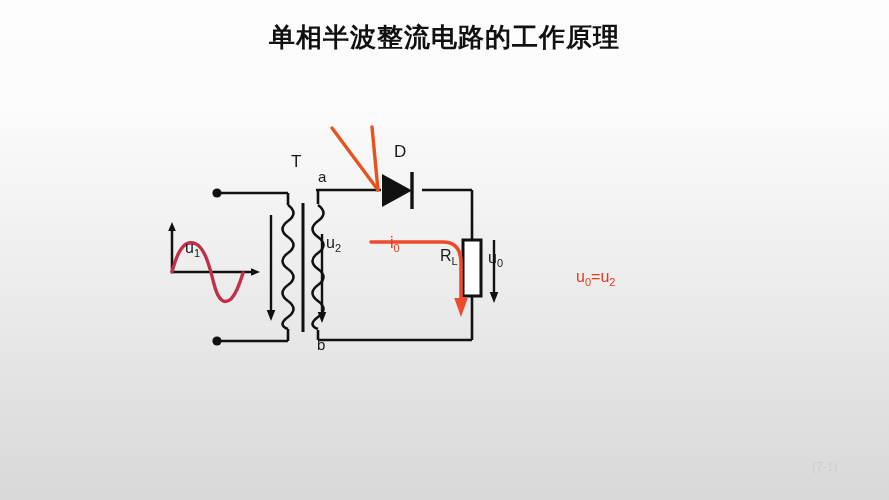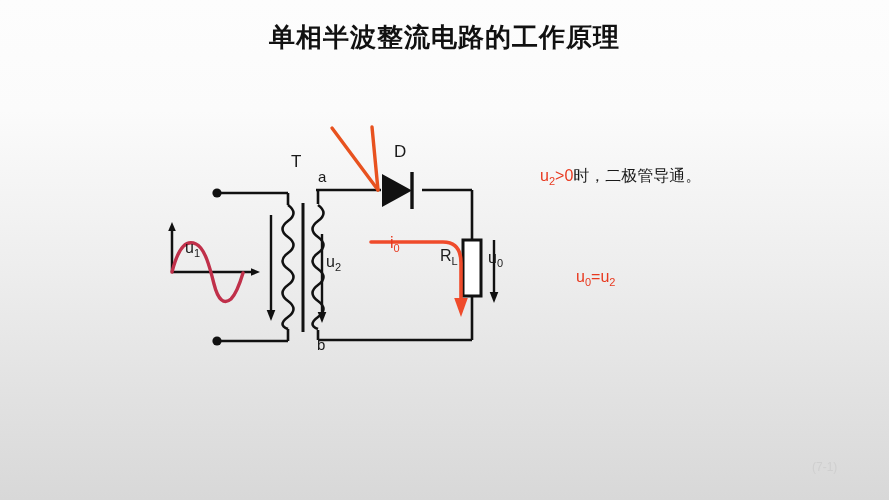--- a/index.html
+++ b/index.html
@@ -89,21 +89,21 @@
   }
   .lbl.red {
     color: #e8391f;
   }
 
   #lbl-T    { left: 291px; top: 152px; font-size: 17px; }
   #lbl-a    { left: 318px; top: 168px; font-size: 15px; }
   #lbl-b    { left: 317px; top: 336px; font-size: 15px; }
   #lbl-D    { left: 394px; top: 142px; font-size: 17px; }
   #lbl-u1   { left: 185px; top: 239px; }
-  #lbl-u2   { left: 326px; top: 234px; margin-top: 19px; }
+  #lbl-u2   { left: 326px; top: 234px; }
   #lbl-u0   { left: 488px; top: 249px; }
   #lbl-i0   { left: 390px; top: 234px; }
   #lbl-RL   { left: 440px; top: 247px; }
 
   
   #note1 {
     position: absolute;
     left: 540px;
     top: 166px;
     font-size: 16px;
@@ -249,23 +249,20 @@
   </div>
 
   <div class="lbl red" id="lbl-i0">
     <span>i</span><sub>0</sub>
   </div>
 
   <div class="lbl" id="lbl-RL">
     <span>R</span><sub>L</sub>
   </div>
 
-  <div id="note1">
-    <span class="hl">u</span><sub class="hl">2</sub><span class="hl">&gt;0</span><span>时，二极管导通。</span>
-  </div>
 
 
   <div id="note3">
     <span>u</span><sub>0</sub><span>=u</span><sub>2</sub>
   </div>
 
   <div id="watermark">(7-1)</div>
 
 </div>
 

